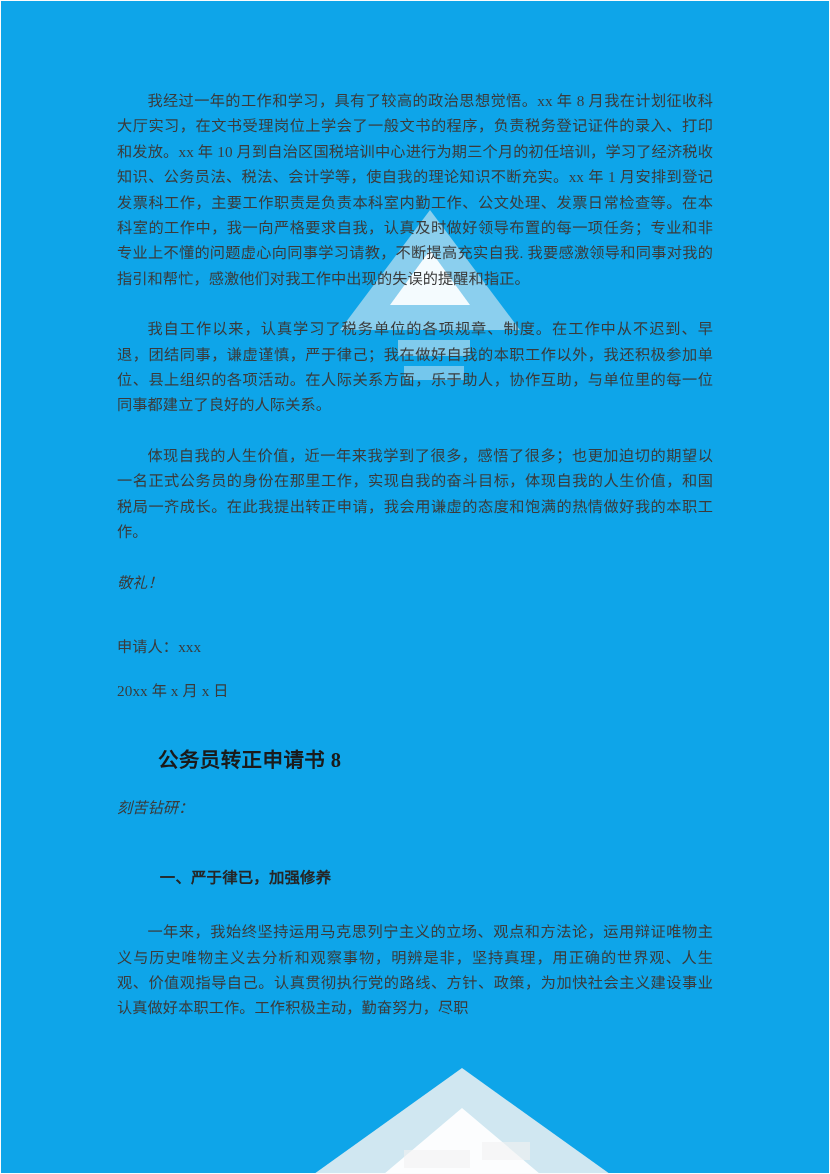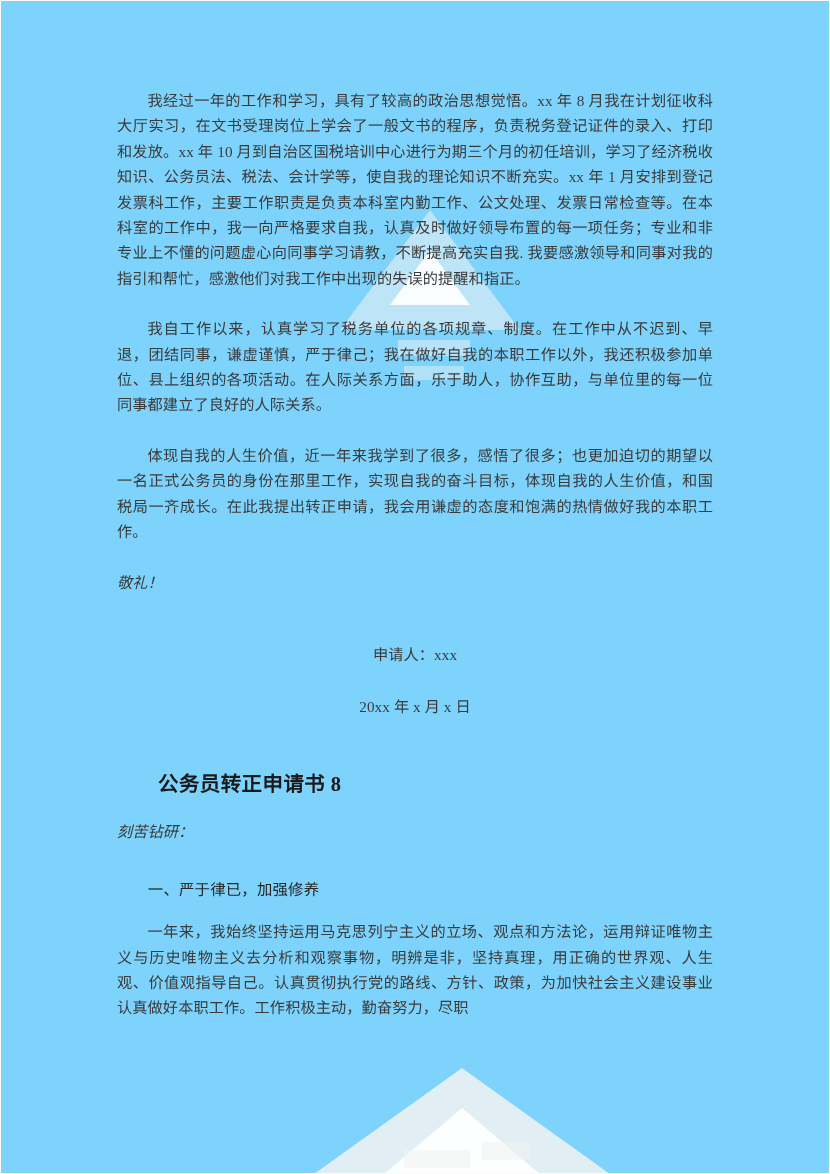--- a/index.html
+++ b/index.html
@@ -13,21 +13,21 @@
     font-family: "Liberation Serif", "DejaVu Serif", serif;
     -webkit-font-smoothing: antialiased;
   }
 
   
   .page {
     position: relative;
     width: 830px;
     height: 1174px;
     margin: 0 auto;
-    background: #7dd3fc;
+    background: #0ea5e9;
     overflow: hidden;
     box-sizing: border-box;
   }
 
   
   .page-edge {
     position: absolute;
     top: 0;
     left: 0;
     right: 0;
@@ -87,43 +87,43 @@
 
   
   .para-closing {
     margin: 0;
     text-indent: 2em;
     padding-bottom: 17px;
   }
 
   
   .sig-line {
-    margin: 8px;
-    text-align: center;
+    margin: 0;
+    text-align: left;
     text-indent: 0;
     padding-bottom: 19px;
   }
 
   
   .doc-title {
     margin: 0;
     font-size: 20.5px;
     line-height: 30px;
     font-weight: bold;
     color: #1a1a1a;
     text-indent: 2em;
     letter-spacing: 0.4px;
     padding-bottom: 20px;
   }
 
   .section-heading {
-    margin: 0;
+    margin: 12px;
     font-size: 15.4px;
     line-height: 25px;
-    font-weight: normal;
+    font-weight: bold;
     color: #262626;
     text-indent: 2em;
     letter-spacing: 0.2px;
     padding-bottom: 17px;
   }
 
   
   .gap-sm { height: 8px; }
   .gap-md { height: 22px; }
 

